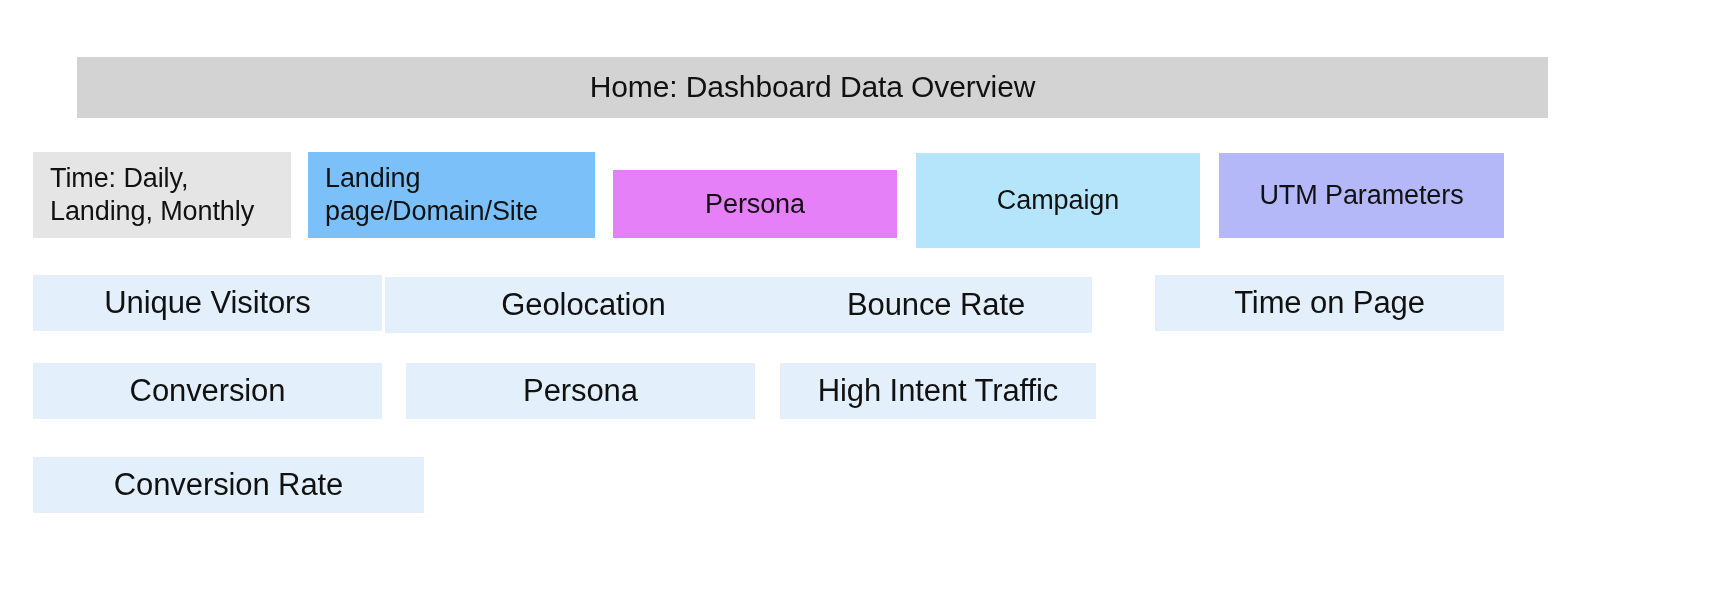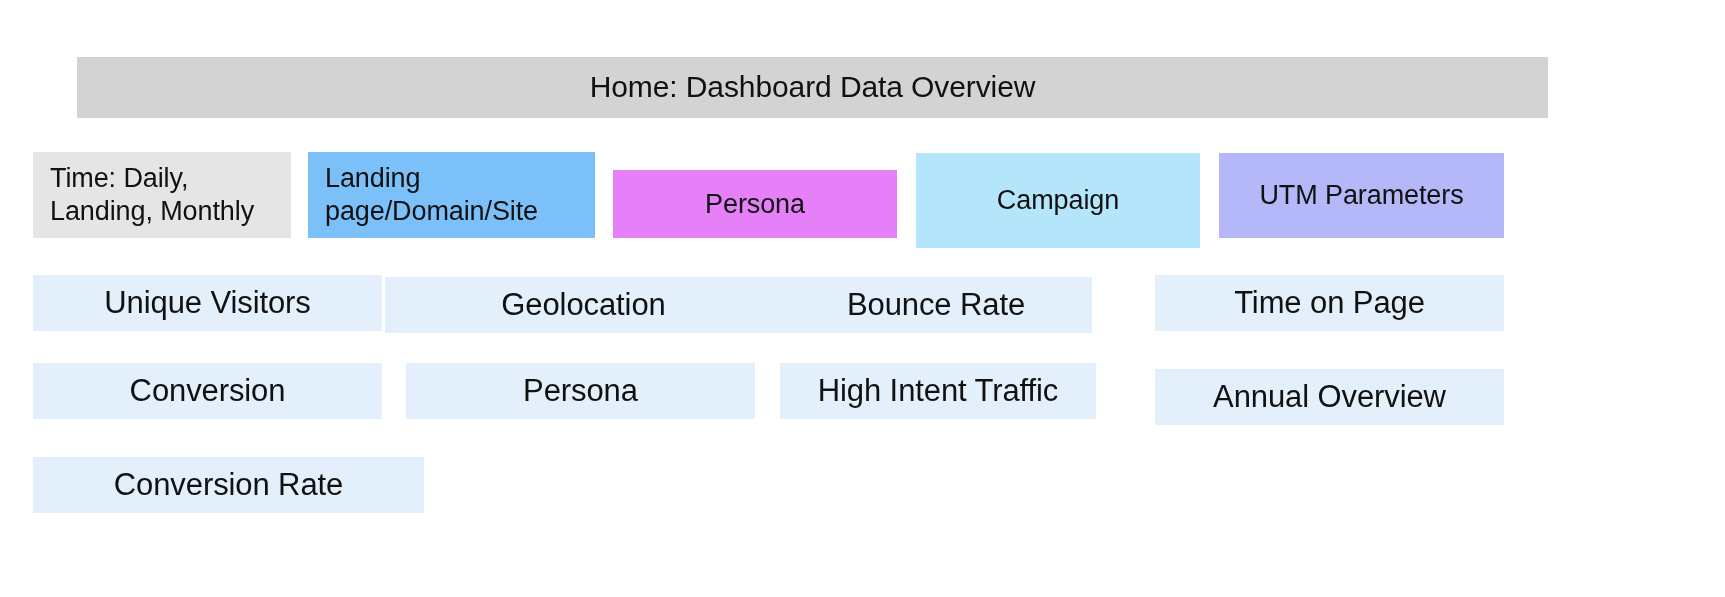--- a/index.html
+++ b/index.html
@@ -101,17 +101,16 @@
   <div id="metric-2" class="box center metric">Bounce Rate</div>
 
   <div id="metric-3" class="box center metric">Time on Page</div>
 
   <div id="metric-4" class="box center metric">Conversion</div>
 
   <div id="metric-5" class="box center metric">Persona</div>
 
   <div id="metric-6" class="box center metric">High Intent Traffic</div>
 
-  <div id="metric-7" class="box center metric">Annual Overview</div>
 
   <div id="metric-8" class="box center metric">Conversion Rate</div>
 
 </div>
 
 </body></html>

